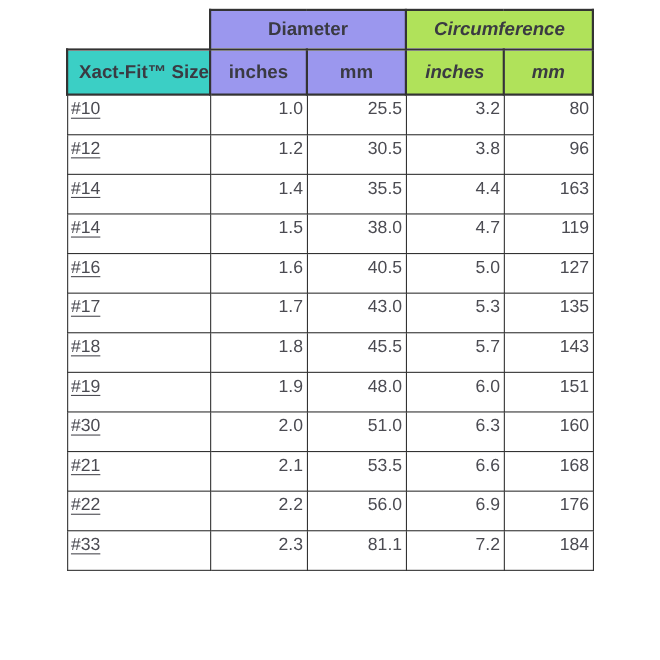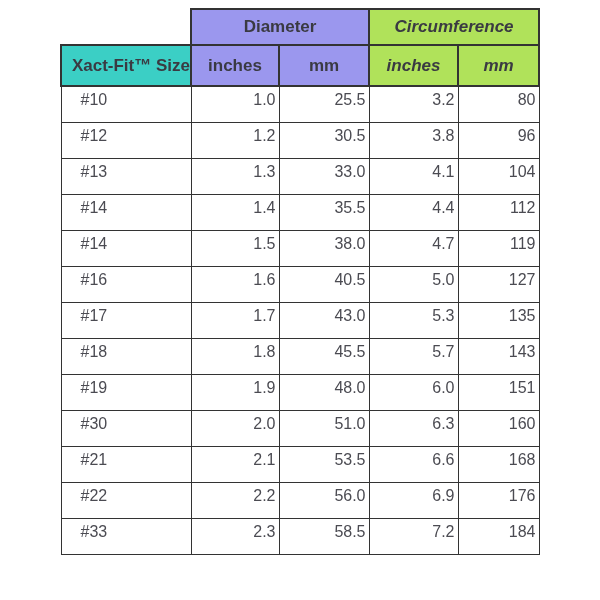--- a/index.html
+++ b/index.html
@@ -73,23 +73,23 @@
   td.size-cell {
     text-align: left;
     padding-left: 3px;
   }
   td.num-cell {
     text-align: right;
     padding-right: 3px;
   }
   .size-link {
     color: var(--data-text);
+    text-decoration: underline;
     text-underline-offset: 3px;
     cursor: pointer;
-    margin-left: 16px;
   }
 </style>
 </head>
 <body>
 
 <div id="stage">
   <table class="size-chart">
     <colgroup>
       <col style="width:130px">
       <col style="width:88px">
@@ -118,32 +118,25 @@
         <td class="num-cell">80</td>
       </tr>
       <tr class="data-row">
         <td class="size-cell"><span class="size-link">#12</span></td>
         <td class="num-cell">1.2</td>
         <td class="num-cell">30.5</td>
         <td class="num-cell">3.8</td>
         <td class="num-cell">96</td>
       </tr>
       <tr class="data-row">
-        <td class="size-cell"><span class="size-link">#13</span></td>
-        <td class="num-cell">1.3</td>
-        <td class="num-cell">33.0</td>
-        <td class="num-cell">4.1</td>
-        <td class="num-cell">104</td>
-      </tr>
-      <tr class="data-row">
         <td class="size-cell"><span class="size-link">#14</span></td>
         <td class="num-cell">1.4</td>
         <td class="num-cell">35.5</td>
         <td class="num-cell">4.4</td>
-        <td class="num-cell">112</td>
+        <td class="num-cell">163</td>
       </tr>
       <tr class="data-row">
         <td class="size-cell"><span class="size-link">#14</span></td>
         <td class="num-cell">1.5</td>
         <td class="num-cell">38.0</td>
         <td class="num-cell">4.7</td>
         <td class="num-cell">119</td>
       </tr>
       <tr class="data-row">
         <td class="size-cell"><span class="size-link">#16</span></td>
@@ -190,19 +183,19 @@
       <tr class="data-row">
         <td class="size-cell"><span class="size-link">#22</span></td>
         <td class="num-cell">2.2</td>
         <td class="num-cell">56.0</td>
         <td class="num-cell">6.9</td>
         <td class="num-cell">176</td>
       </tr>
       <tr class="data-row">
         <td class="size-cell"><span class="size-link">#33</span></td>
         <td class="num-cell">2.3</td>
-        <td class="num-cell">58.5</td>
+        <td class="num-cell">81.1</td>
         <td class="num-cell">7.2</td>
         <td class="num-cell">184</td>
       </tr>
     </tbody>
   </table>
 </div>
 
 </body></html>

